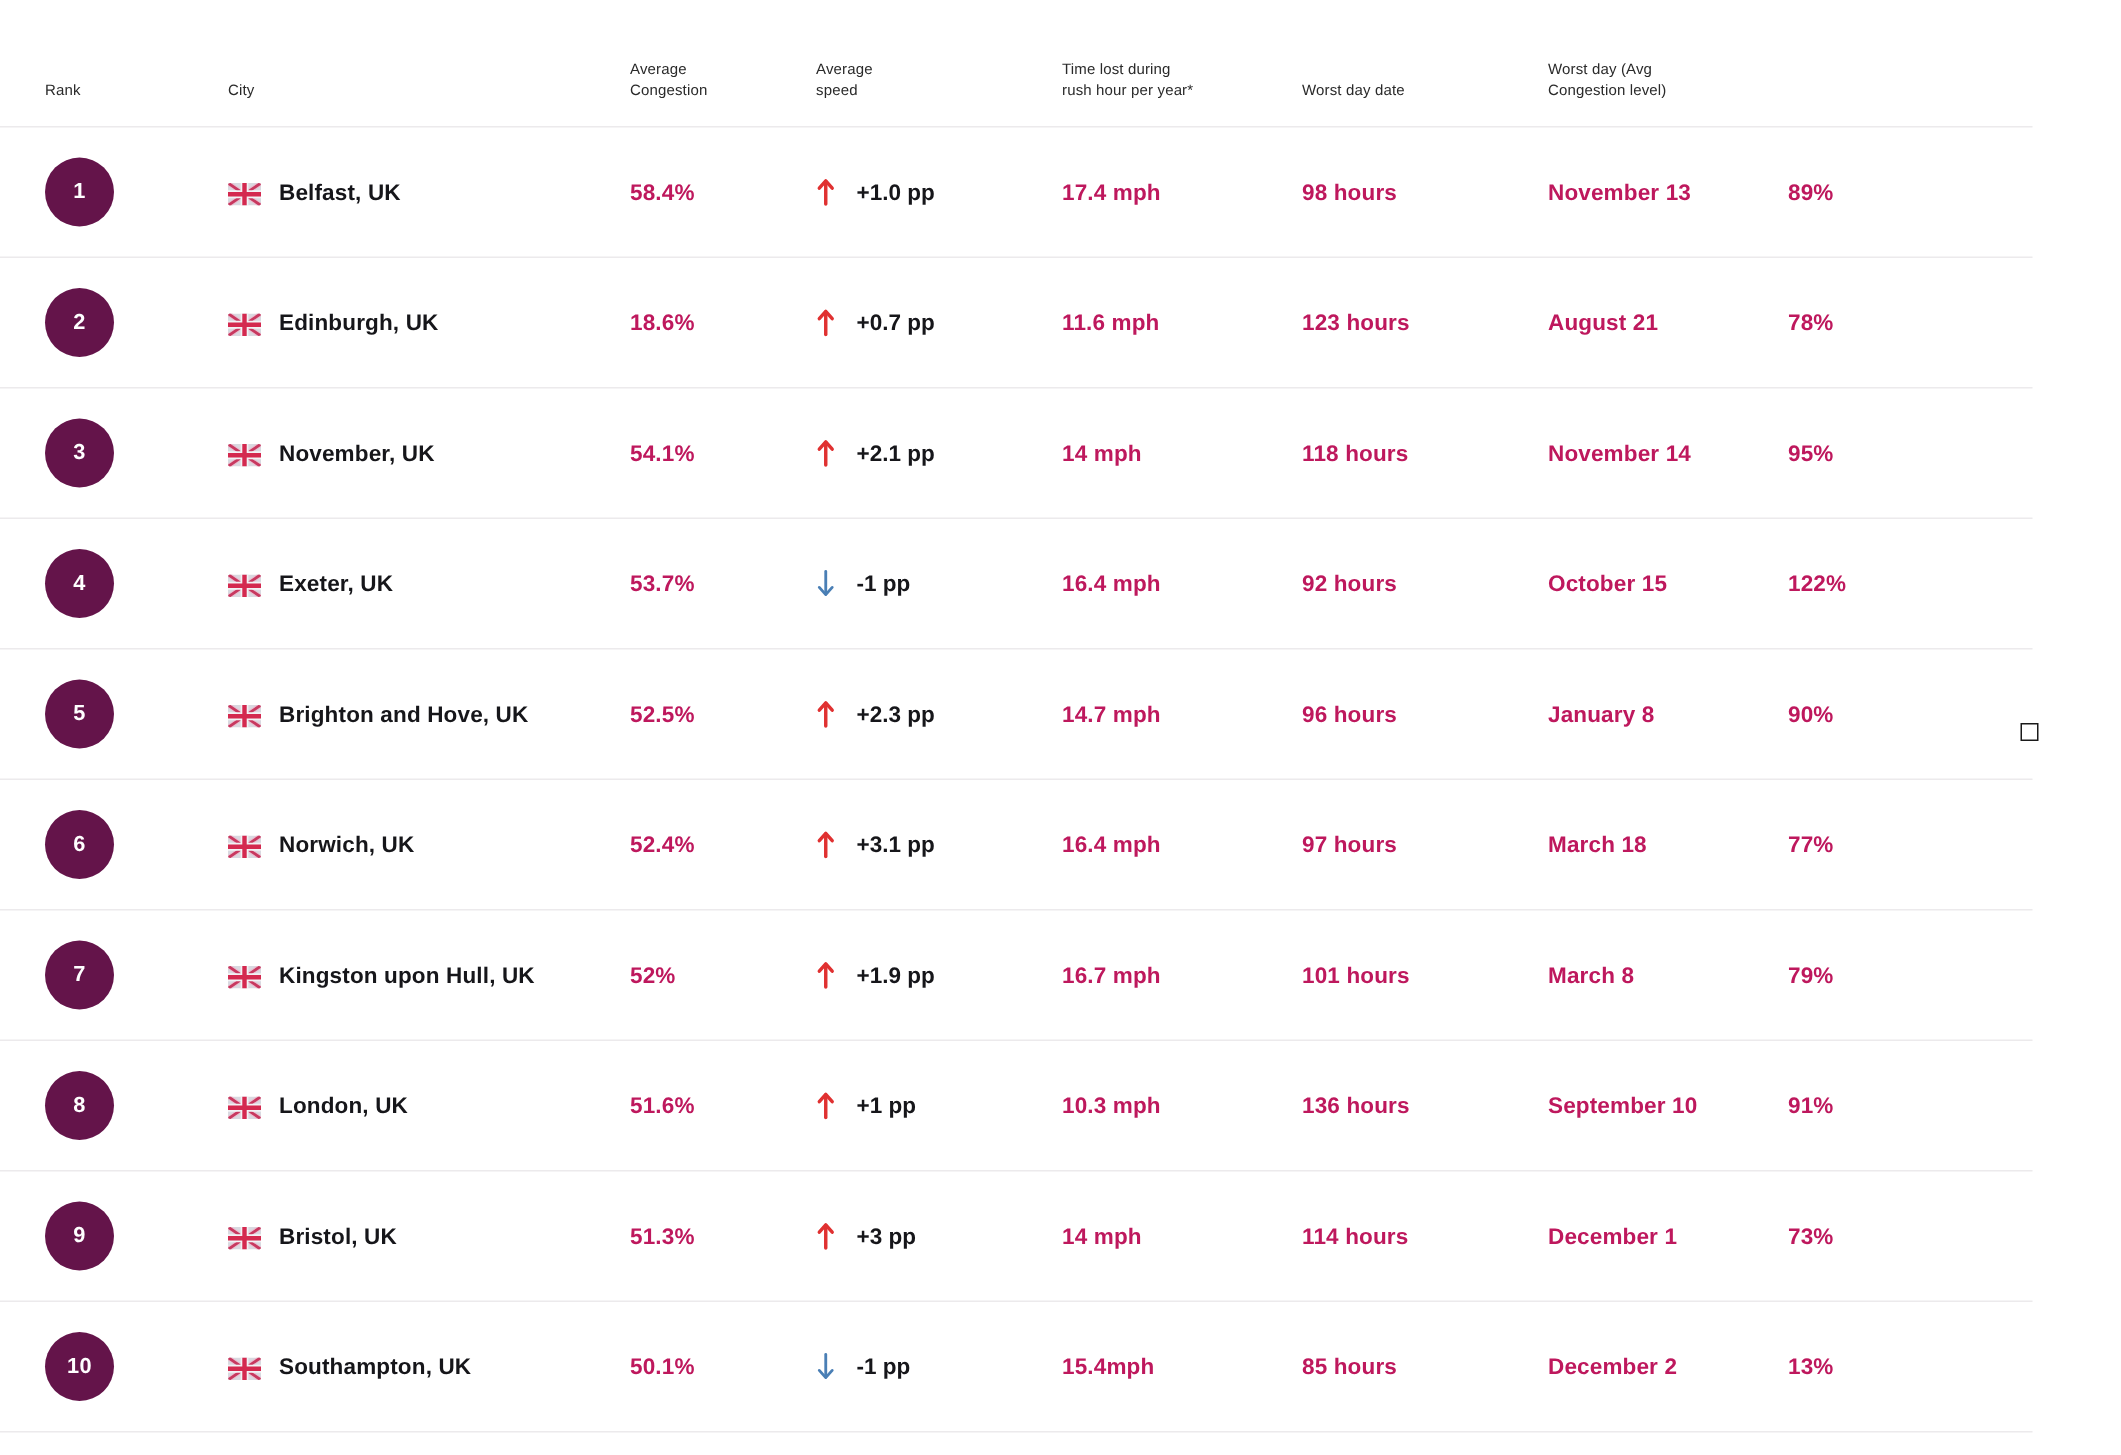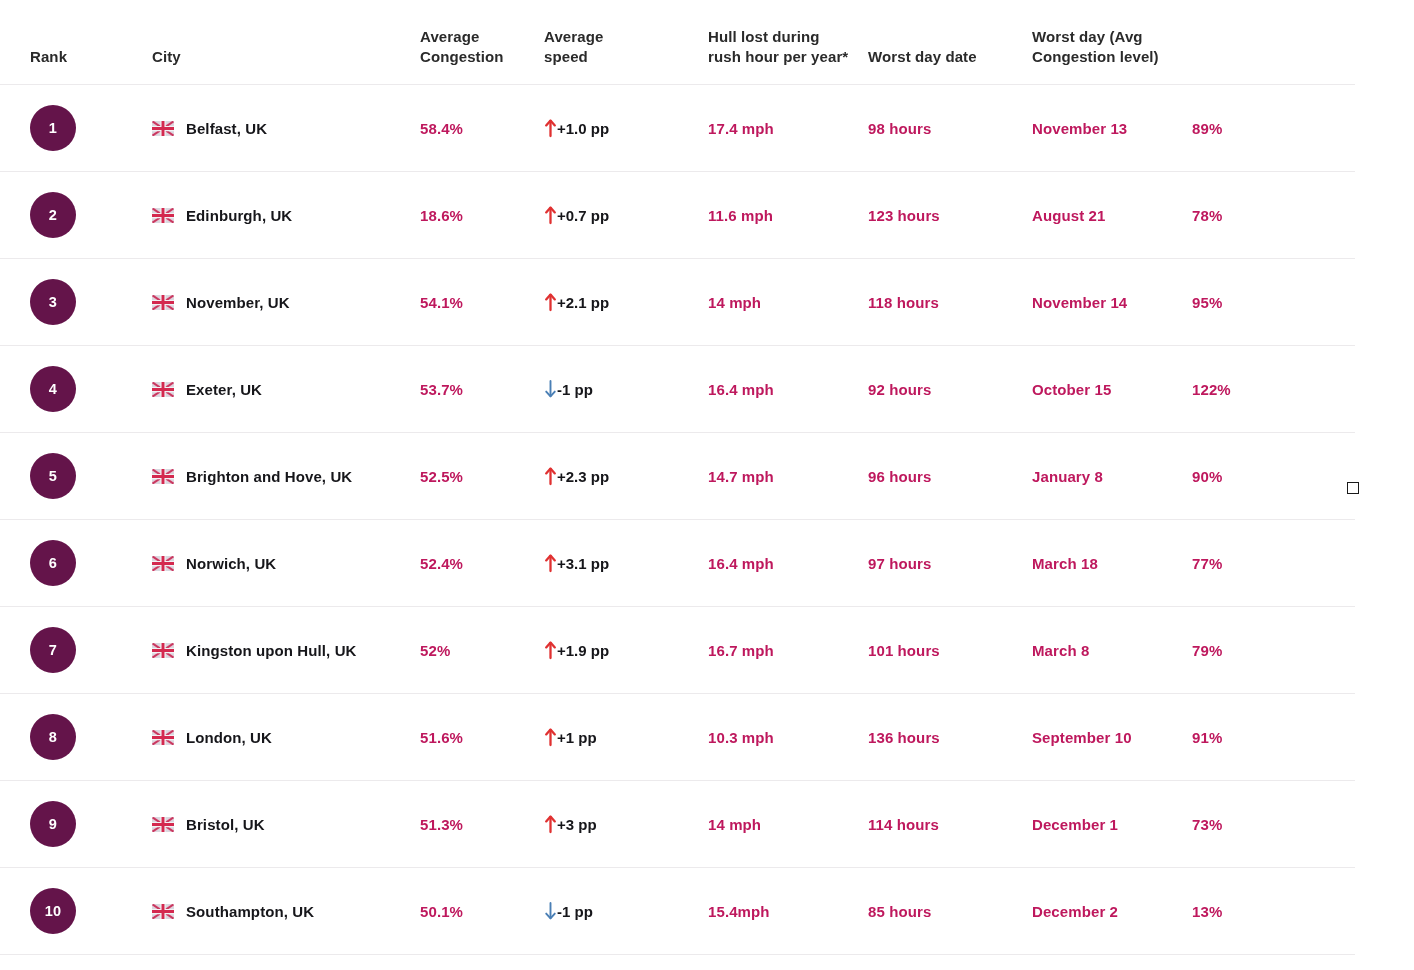--- a/index.html
+++ b/index.html
@@ -38,22 +38,22 @@
     box-sizing: border-box;
     padding-left: 30px;
   }
 
   
   .header-row {
     height: 84px;
     align-items: flex-end;
   }
   .header-cell {
-    font-size: 15px;
-    font-weight: 700;
+    font-size: 10px;
+    font-weight: 400;
     line-height: 1.38;
     color: #2a2a2a;
     letter-spacing: 0.1px;
     padding-bottom: 16px;
   }
 
   .sep {
     position: absolute;
     left: 0;
     width: 1355px;
@@ -76,21 +76,21 @@
     font-size: 14.5px;
     font-weight: 700;
     display: flex;
     align-items: center;
     justify-content: center;
     letter-spacing: 0.2px;
   }
 
   .city-cell {
     display: flex;
-    align-items: center;
+    align-items: flex-end;
     gap: 12px;
     font-size: 15px;
     font-weight: 700;
     color: #16161a;
     letter-spacing: 0.1px;
   }
 
   .flag {
     flex: 0 0 auto;
     width: 22px;
@@ -103,20 +103,21 @@
   .cell {
     font-size: 15px;
     font-weight: 700;
     color: #be185d;
     letter-spacing: 0.1px;
   }
 
   .change-cell {
     display: flex;
     align-items: center;
+    gap: 14px;
     font-size: 15px;
     font-weight: 700;
     color: #16161a;
   }
   .arrow {
     flex: 0 0 auto;
     width: 13px;
     height: 20px;
     display: block;
   }
@@ -144,21 +145,21 @@
     <div class="header-cell"><span>City</span></div>
     <div class="header-cell">
       <span>Average</span><br>
       <span>Congestion</span>
     </div>
     <div class="header-cell">
       <span>Average</span><br>
       <span>speed</span>
     </div>
     <div class="header-cell">
-      <span>Hull lost during</span><br>
+      <span>Time lost during</span><br>
       <span>rush hour per year*</span>
     </div>
     <div class="header-cell"><span>Worst day date</span></div>
     <div class="header-cell">
       <span>Worst day (Avg</span><br>
       <span>Congestion level)</span>
     </div>
   </div>
 
   <div id="rows-container">

